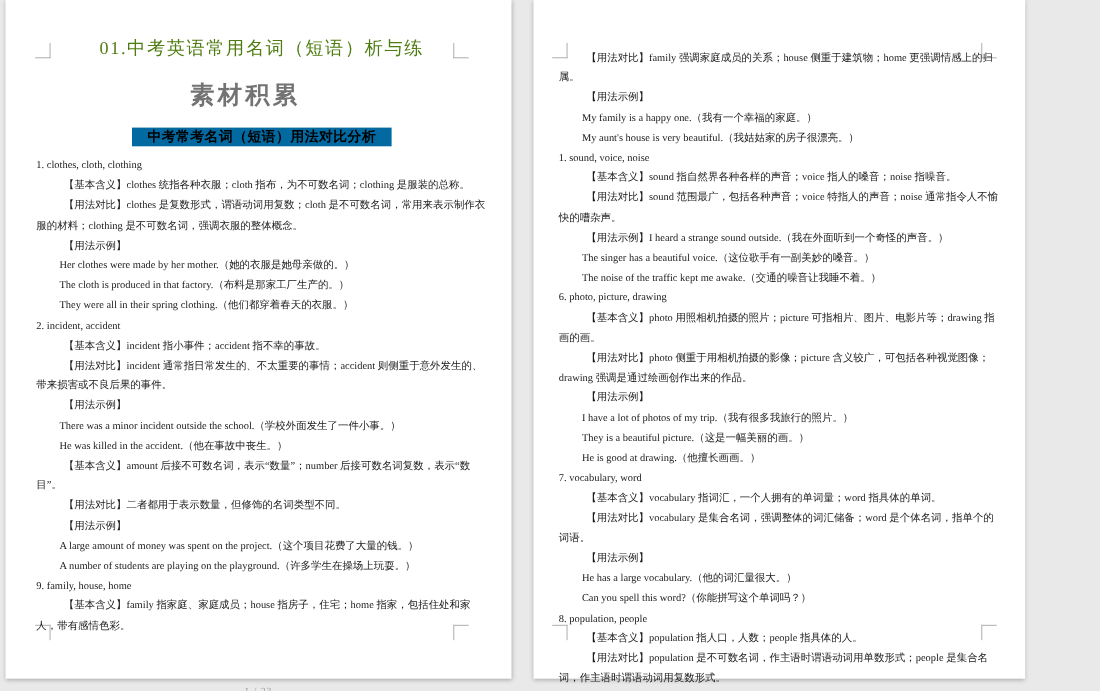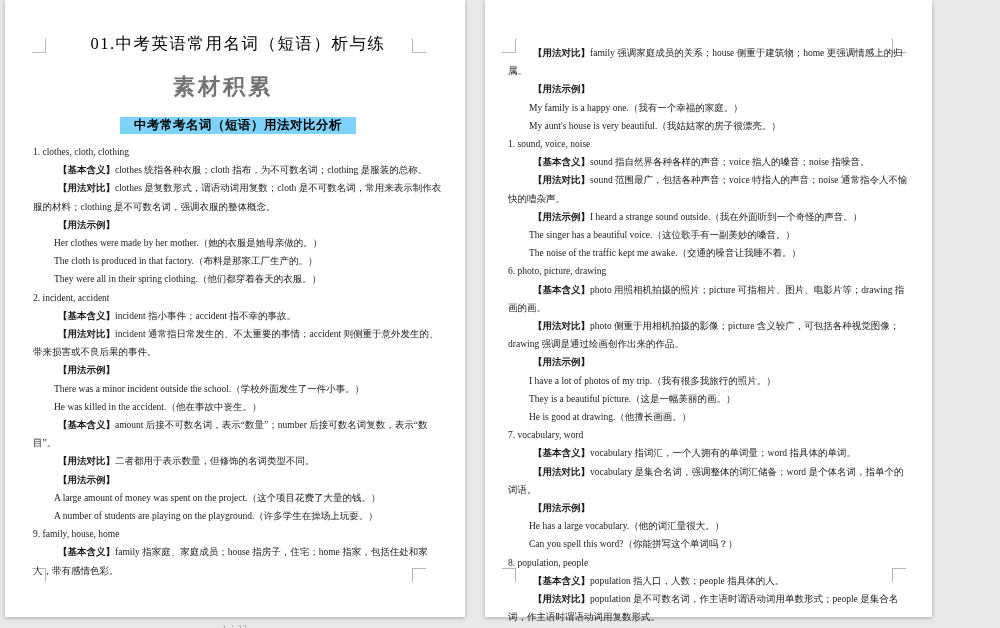--- a/index.html
+++ b/index.html
@@ -25,53 +25,53 @@
   .mark.tr{border-left-width:1px;border-bottom-width:1px;}
   .mark.bl{border-right-width:1px;border-top-width:1px;}
   .mark.br{border-left-width:1px;border-top-width:1px;}
   .page-left .tl{left:27px;top:39px;}   .page-left .tr{left:407px;top:39px;}
   .page-left .bl{left:27px;top:568px;}  .page-left .br{left:407px;top:568px;}
   .page-right .tl{left:17px;top:39px;}  .page-right .tr{left:407px;top:39px;}
   .page-right .bl{left:17px;top:568px;} .page-right .br{left:407px;top:568px;}
 
   .doc-title{
     margin:31px 0 0;text-align:center;
-    color:#000000;font-size:16.5px;line-height:26px;letter-spacing:1.5px;
+    color:#4d7c0f;font-size:16.5px;line-height:26px;letter-spacing:1.5px;
     font-weight:400;white-space:nowrap;
   }
   .banner-row{
     display:flex;align-items:center;justify-content:center;
     gap:14px;margin-top:15px;height:30px;
   }
   .orn{display:block;}
   .orn-left{width:92px;}
   .orn-right{width:122px;}
   .orn .dashes{
     height:5px;margin-bottom:3px;
     background:repeating-linear-gradient(115deg,#2e7cd0 0 2.5px,transparent 2.5px 7px);
   }
   .orn .line{height:0;border-top:2px solid #2e7cd0;}
   .banner-text{
     font-family:"Liberation Sans","DejaVu Sans",sans-serif;
     font-weight:bold;font-size:22px;color:#737373;letter-spacing:3px;white-space:nowrap;
   }
   .hl-wrap{margin-top:13px;text-align:center;}
   .hl{
-    display:inline-block;background:#7dd3fc;color:#000;
+    display:inline-block;background:#0369a1;color:#000;
     font-family:"Liberation Sans","DejaVu Sans",sans-serif;
     font-weight:bold;font-size:12.5px;line-height:17px;padding:0 14px;letter-spacing:.5px;
     white-space:nowrap;
   }
   .body-text{margin-top:9px;font-size:9.5px;line-height:18.2px;color:#1a1a1a;}
   .page-right .body-text{margin-top:44px;}
   .para{margin:0;padding:0;}
   .t-def{text-indent:25px;}
   .t-ex{text-indent:21px;}
   .t-num{text-indent:0;}
-  .lbl{font-weight:bold;}
+  .lbl{font-weight:normal;}
   .footer{
     position:absolute;left:0;right:0;bottom:15px;text-align:center;
     font-size:8.5px;color:#9a9aa0;letter-spacing:1px;
   }
 </style>
 </head>
 <body>
 
 <div class="canvas">
 

